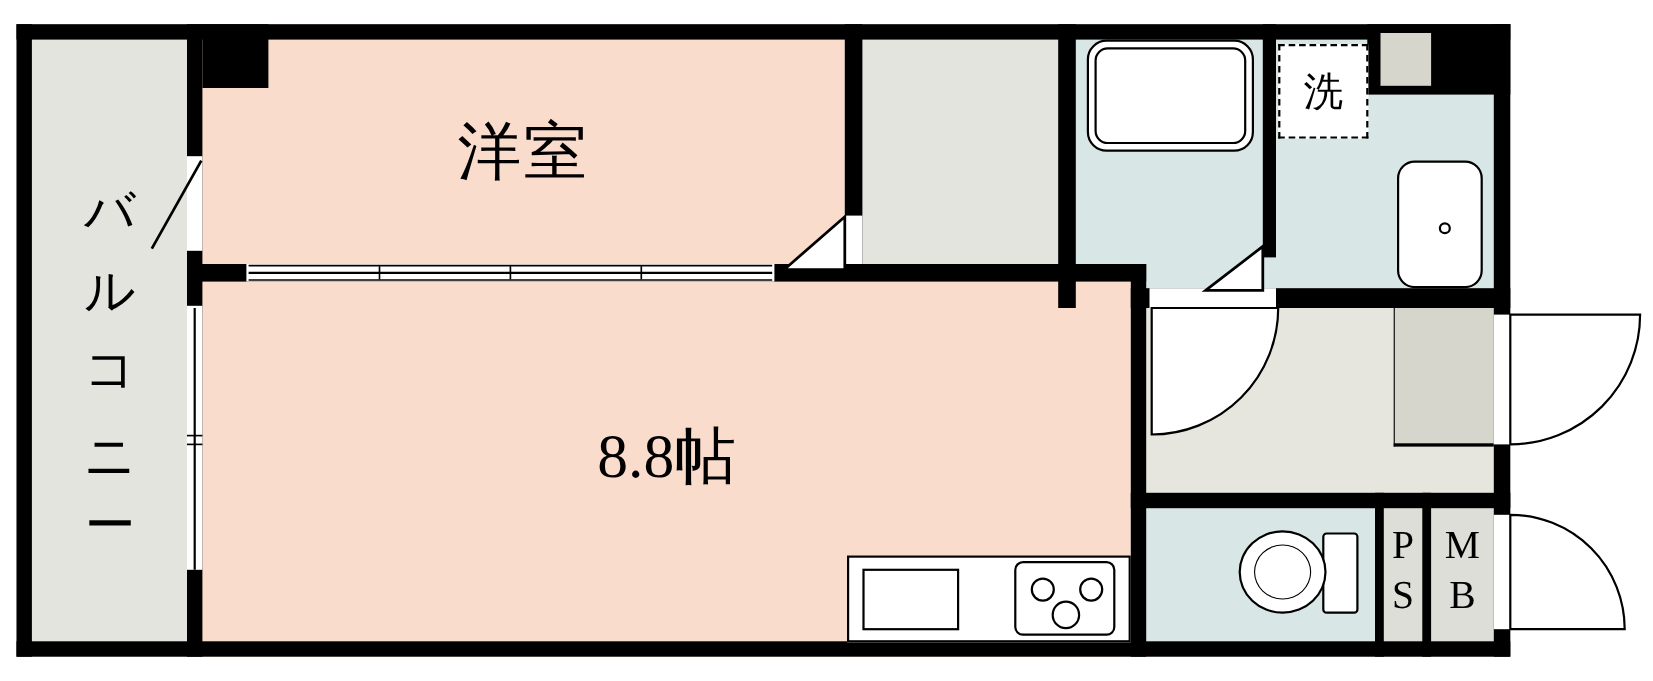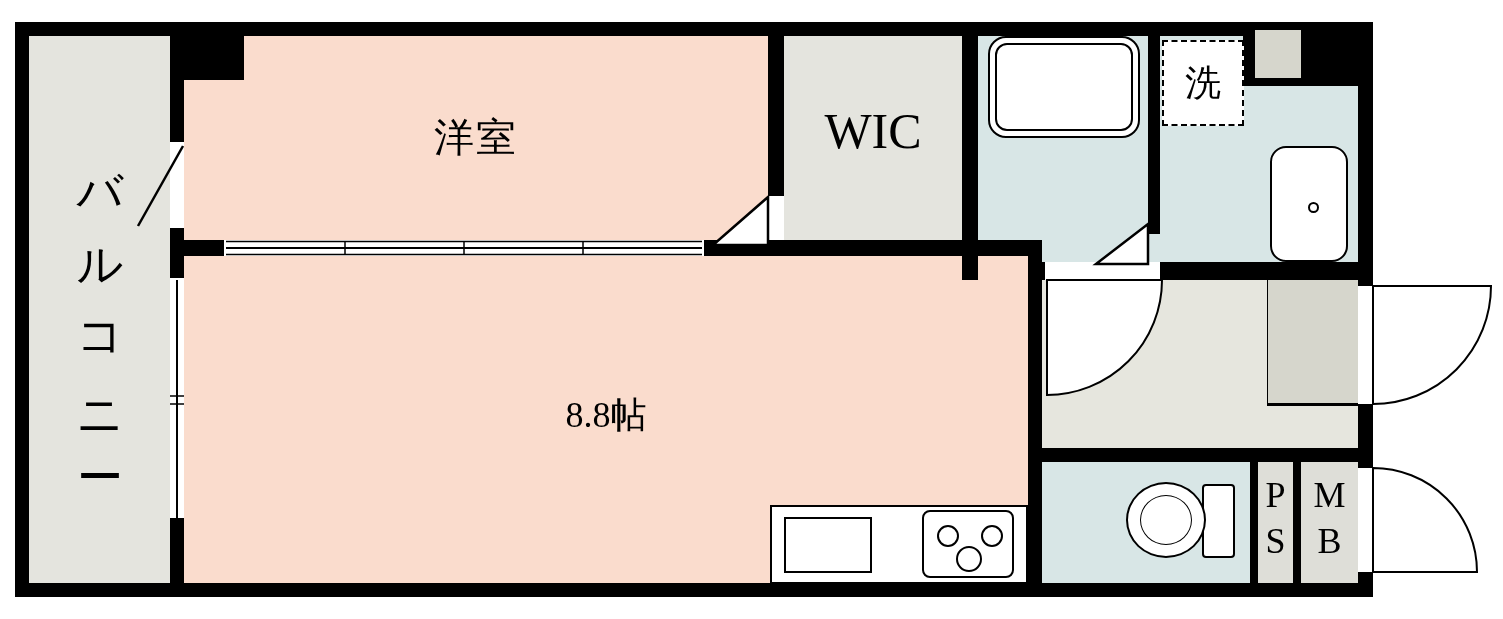--- a/index.html
+++ b/index.html
@@ -21,25 +21,25 @@
   .c-blue{background:var(--wet_blue);}
   .c-hall{background:var(--hall_gray);}
   .c-genkan{background:var(--genkan_gray);border-bottom:3px solid #000;border-left:1.5px solid #000;}
   .c-meter{background:var(--meter_gray);}
 
   .fixture{position:absolute;background:#fff;border:2.5px solid #000;box-sizing:border-box;}
   .round{border-radius:16px;}
   .circle{border-radius:50%;}
 
   .lbl-balcony{font-size:46px;letter-spacing:26px;}
-  .lbl-room{font-size:40px;letter-spacing:2px;line-height:1.05;}
+  .lbl-room{font-size:58px;letter-spacing:2px;line-height:1.05;}
   .lbl-size{font-size:54px;letter-spacing:1px;line-height:1.05;}
   .lbl-wic{font-size:50px;}
   .lbl-ldk{font-size:62px;letter-spacing:4px;line-height:1.05;}
-  .lbl-ldk-size{font-size:36px;line-height:1.05;}
+  .lbl-ldk-size{font-size:56px;line-height:1.05;}
   .lbl-laundry{font-size:36px;}
   .lbl-meter{font-size:36px;letter-spacing:6px;}
 </style>
 </head>
 <body>
 
 <div id="stage">
 
   <div class="f c-balcony" style="left:15px;top:22px;width:170px;height:575px;"></div>
   <div class="f c-pink" style="left:170px;top:22px;width:614px;height:234px;"></div>
@@ -128,23 +128,20 @@
   </svg>
 
   <div class="t" style="left:15px;top:22px;width:170px;height:575px;z-index:6;">
     <span class="vtext lbl-balcony">バルコニー</span>
   </div>
 
   <div class="t" style="left:184px;top:36px;width:584px;height:204px;flex-direction:column;gap:6px;z-index:6;">
     <span class="lbl-room">洋室</span>
   </div>
 
-  <div class="t" style="left:784px;top:22px;width:178px;height:218px;z-index:6;">
-    <span class="lbl-wic">WIC</span>
-  </div>
 
   <div class="t" style="left:184px;top:266px;width:844px;height:300px;flex-direction:column;gap:8px;z-index:6;">
     <span class="lbl-ldk-size">8.8帖</span>
   </div>
 
   <div class="t" style="left:1254px;top:458px;width:43px;height:126px;z-index:6;">
     <span class="vupright lbl-meter">PS</span>
   </div>
 
   <div class="t" style="left:1301px;top:458px;width:57px;height:126px;z-index:6;">

